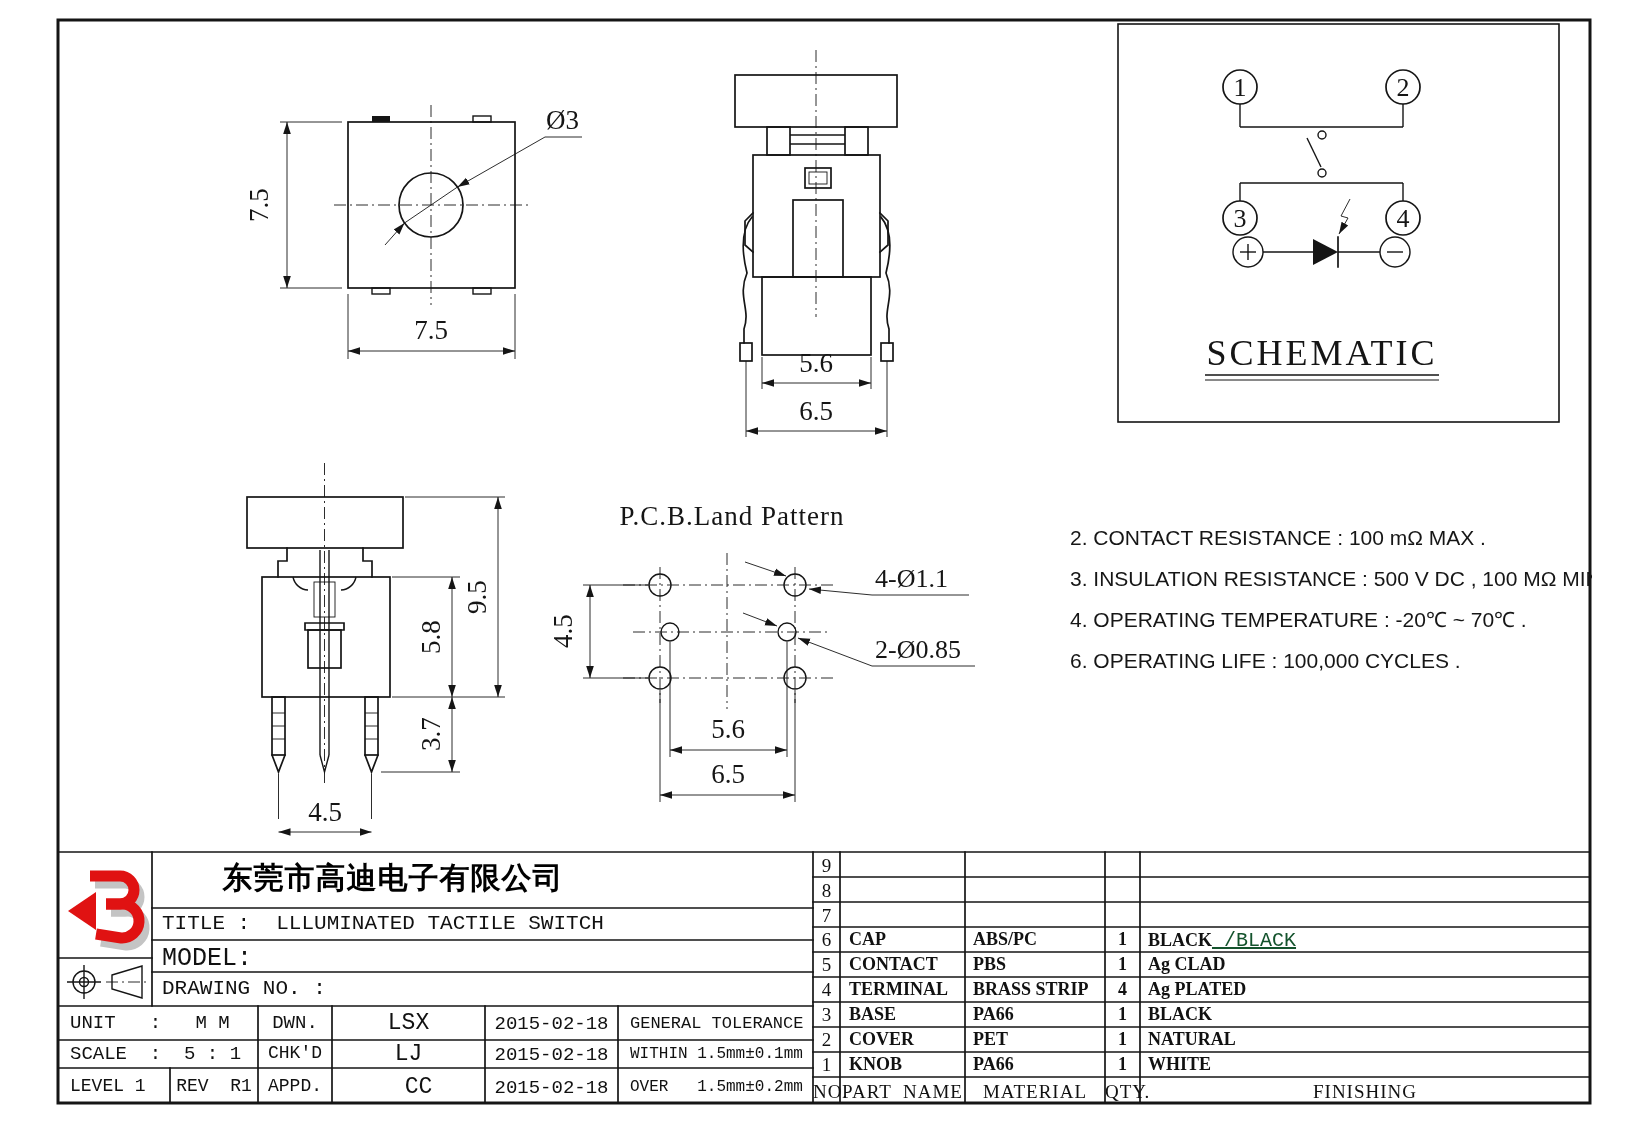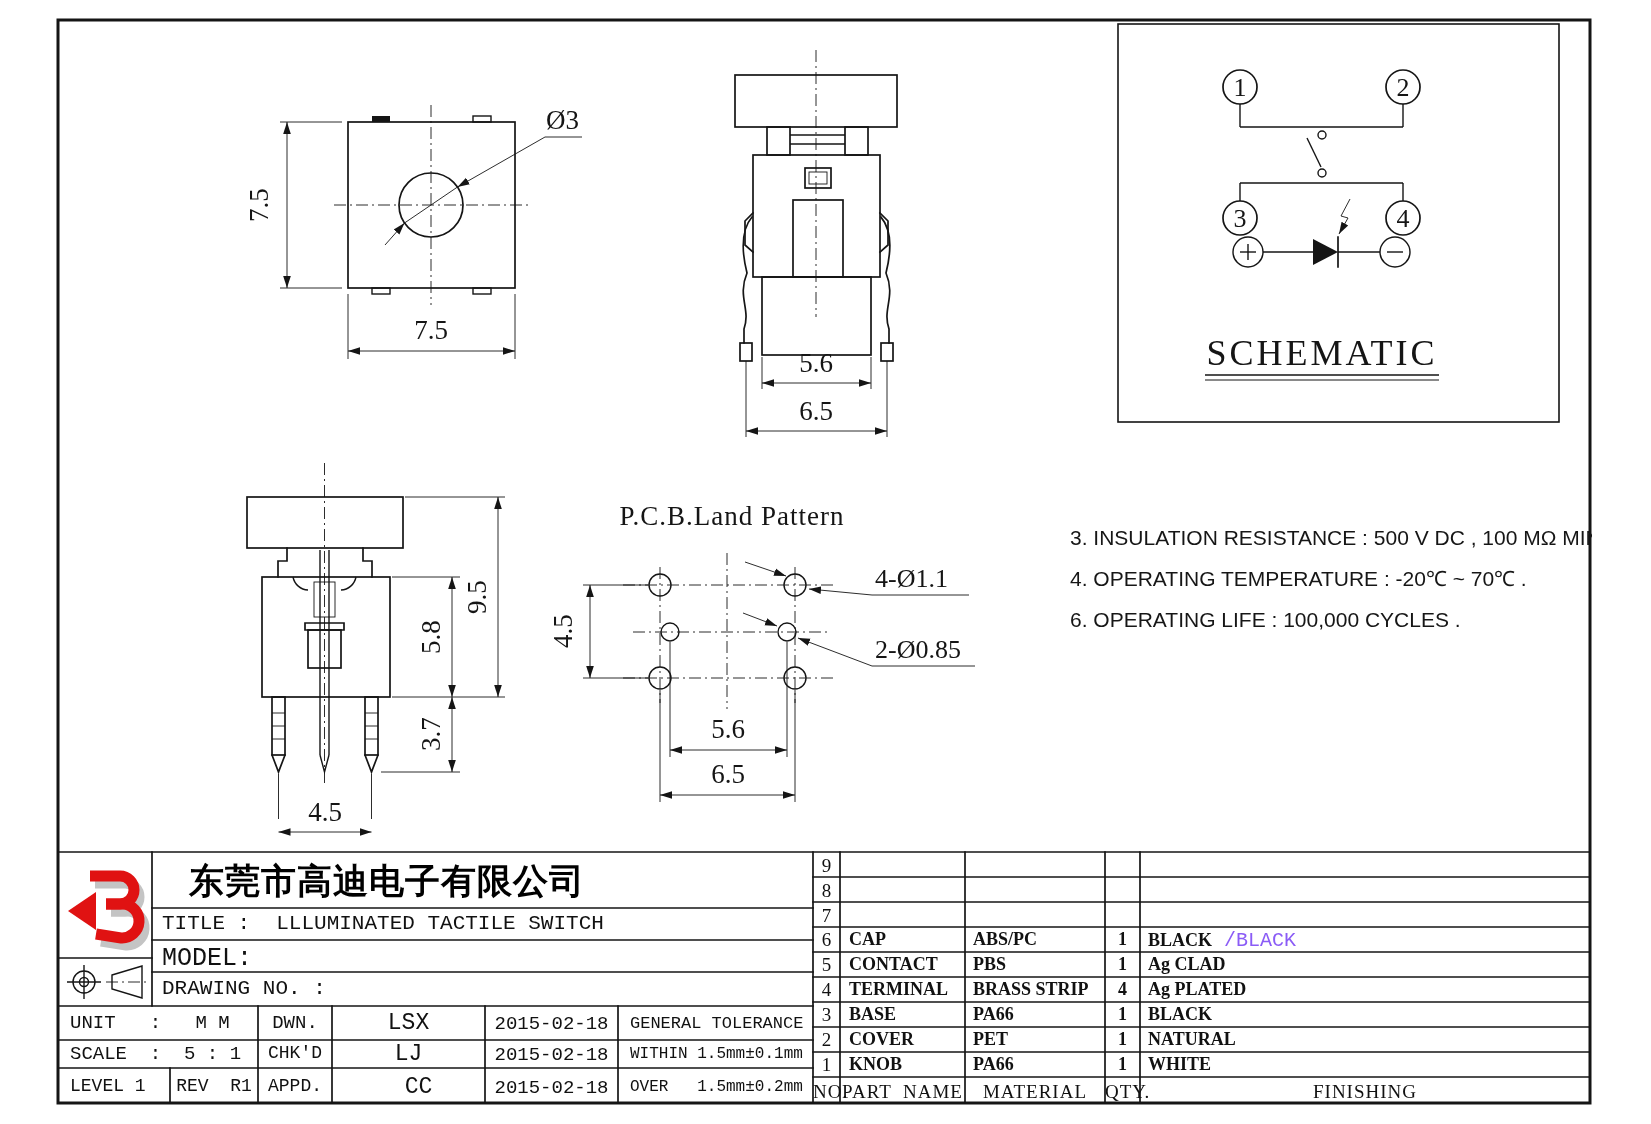--- a/index.html
+++ b/index.html
@@ -17,33 +17,33 @@
   .schpin{font-size:26px;}
   .schtitle{font-size:36px;letter-spacing:3px;}
   .pcbtitle{font-size:27px;letter-spacing:1px;}
   
   .specs{position:absolute;left:1070px;top:517px;width:522px;overflow:hidden;
          font-size:21px;line-height:41px;white-space:nowrap;color:#161616;}
   
   .tb{position:absolute;white-space:pre;font-family:"Liberation Mono",monospace;
       font-size:20px;color:#111;}
   .company{position:absolute;left:152px;top:858px;width:470px;text-align:center;
-           font-size:35px;font-weight:bold;letter-spacing:1px;color:#000;}
+           font-size:30px;font-weight:bold;letter-spacing:1px;color:#000;padding-left:6px;}
   .cell-c{text-align:center;}
   .pcell{position:absolute;white-space:pre;font-family:"Liberation Serif",serif;
          font-size:19px;color:#111;}
   .pbold{font-weight:bold;font-size:18px;}
   .pt-no{left:813px;width:27px;text-align:center;}
   .pt-part{left:849px;}
   .pt-mat{left:973px;}
   .pt-qty{left:1105px;width:35px;text-align:center;font-weight:bold;font-size:18px;}
   .pt-fin{left:1148px;}
   .r0{top:855px}.r1{top:880px}.r2{top:905px}.r3{top:929px}.r4{top:954px}
   .r5{top:979px}.r6{top:1004px}.r7{top:1029px}.r8{top:1054px}.rh{top:1081px;letter-spacing:1px;}
-  .fin-alt{font-family:"Liberation Mono",monospace;font-weight:normal;font-size:20px;color:#8b5cf6;}
+  .fin-alt{font-family:"Liberation Mono",monospace;font-weight:normal;font-size:20px;color:#14532d;text-decoration:underline;}
 </style>
 </head>
 <body>
 
 <div class="page">
 
   <svg class="abs" style="left:0;top:0;" width="1651" height="1124" viewBox="0 0 1651 1124">
     <rect x="58" y="20" width="1532" height="1083" fill="none" stroke="#151515" stroke-width="3"></rect>
     <g class="lw">
       <line x1="58" y1="852" x2="1590" y2="852"></line>
@@ -280,20 +280,21 @@
       <line x1="221" y1="214" x2="221" y2="244" class="lw"></line>
       <line x1="221" y1="229" x2="263" y2="229" class="lw2"></line>
       <path d="M233,176 L224,193 L231,195 L222,211" class="tw" marker-end="url(#aE)"></path>
     </g>
     <text x="205" y="342" text-anchor="middle" class="schtitle">SCHEMATIC</text>
     <line x1="88" y1="352" x2="322" y2="352" stroke="#151515" stroke-width="1.7"></line>
     <line x1="88" y1="357" x2="322" y2="357" stroke="#151515" stroke-width="1"></line>
   </svg>
 
   <div class="specs">
+    <div>2. CONTACT RESISTANCE : 100 mΩ MAX .</div>
     <div>3. INSULATION RESISTANCE : 500 V DC , 100 MΩ MIN</div>
     <div>4. OPERATING TEMPERATURE : -20℃ ~ 70℃ .</div>
     <div>6. OPERATING LIFE : 100,000 CYCLES .</div>
   </div>
 
   <svg class="abs" style="left:60px;top:856px;" width="90" height="98" viewBox="0 0 90 98">
     <g stroke="#c4c4c4" stroke-width="11" fill="none" transform="translate(5,7)">
       <path d="M30,20 H60 a14,14 0 0 1 0,28 H46"></path>
       <path d="M46,48 H63 a17,17 0 0 1 -2,34 L36,78"></path>
     </g>

